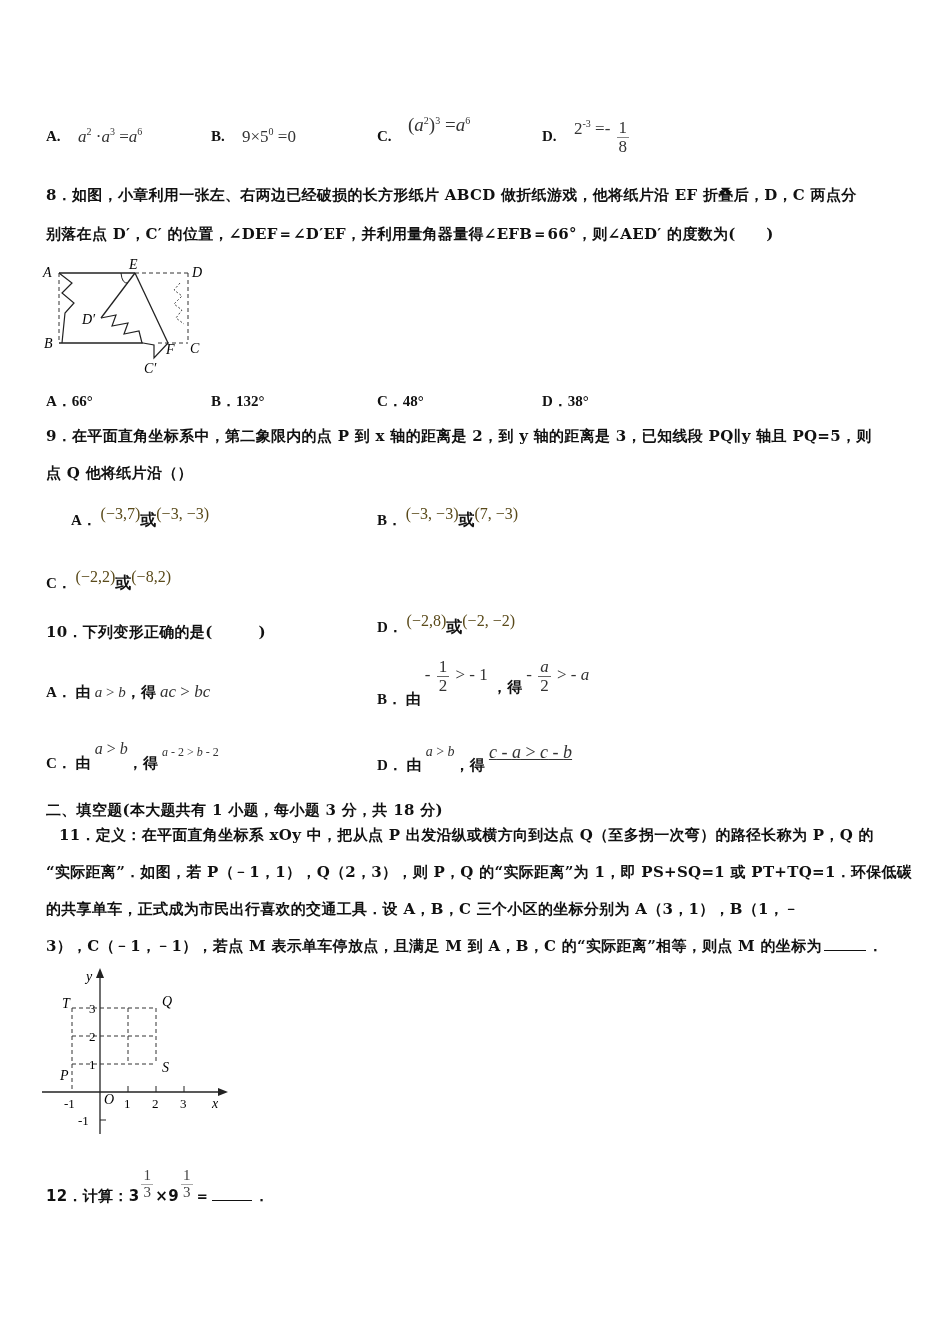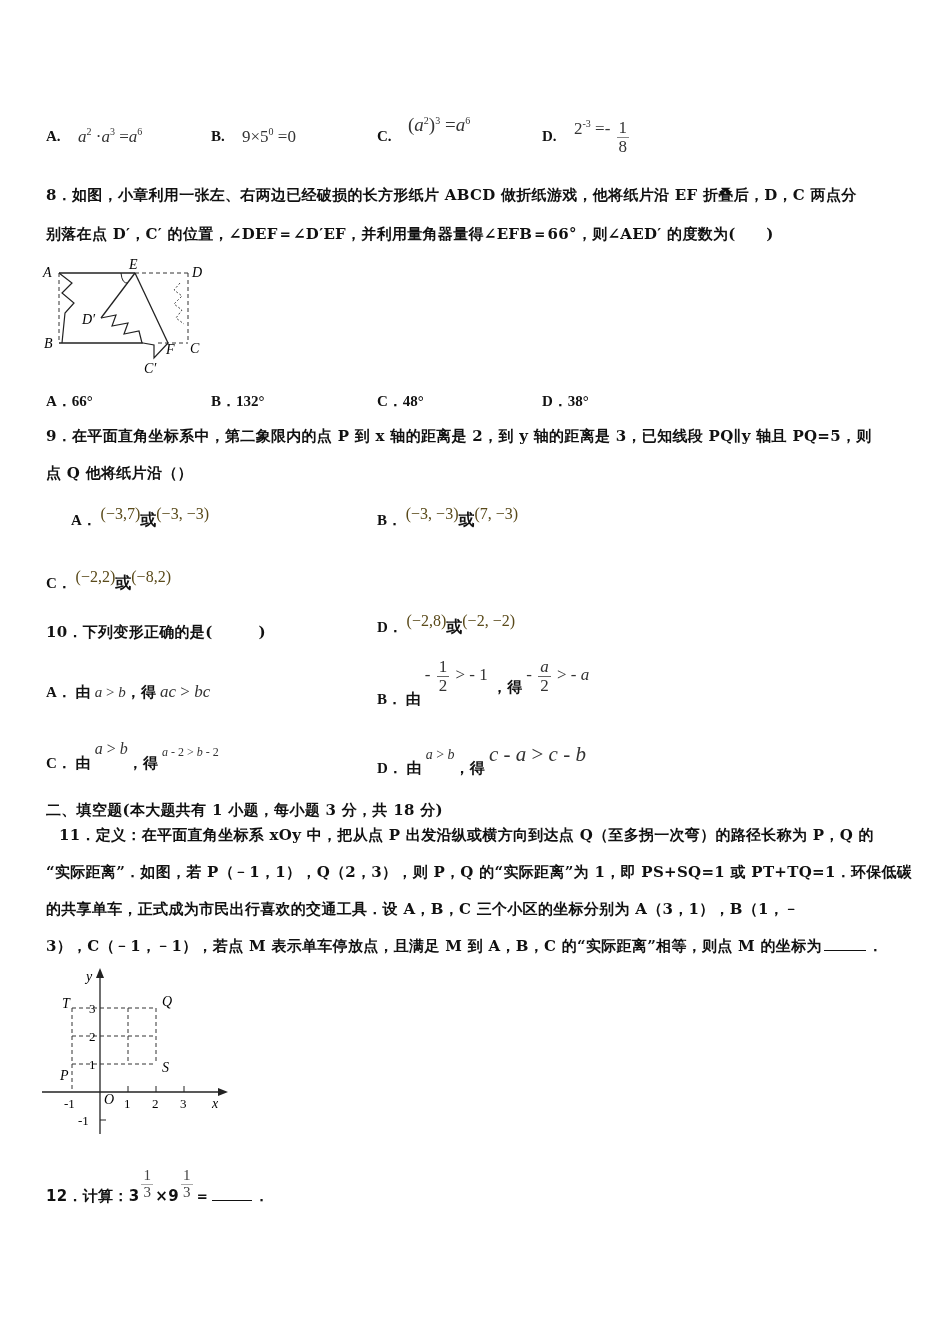--- a/index.html
+++ b/index.html
@@ -142,21 +142,21 @@
   <span>C．</span>
   <span class="txt">由</span>
   <span class="math" style="font-size:16px; position:relative; top:-14px;"><i>a</i> &gt; <i>b</i></span><span class="txt">，得</span>
   <span class="math" style="font-size:12px; position:relative; top:-12px;"><i>a</i> - 2 &gt; <i>b</i> - 2</span>
 </div>
 
 <div class="abs lbl" style="left:377px; top:754px;">
   <span>D．</span>
   <span class="txt">由</span>
   <span class="math" style="font-size:14px; position:relative; top:-14px;"><i>a</i> &gt; <i>b</i></span><span class="txt">，得</span>
-  <span class="math" style="font-size:21px; position:relative; top:-12px;"><i>c</i> - <i>a</i> &gt; <i>c</i> - <i>b</i></span>
+  <span class="math" style="font-size:18px; position:relative; top:-12px;text-decoration:underline;"><i>c</i> - <i>a</i> &gt; <i>c</i> - <i>b</i></span>
 </div>
 
 <div class="abs txt" style="left:46px; top:801px;">二、填空题(本大题共有 1 小题，每小题 3 分，共 18 分)</div>
 
 <div class="abs txt" style="left:46px; top:826px;margin-left:13px;">11．定义：在平面直角坐标系 xOy 中，把从点 P 出发沿纵或横方向到达点 Q（至多拐一次弯）的路径长称为 P，Q 的</div>
 <div class="abs txt" style="left:46px; top:863px;">“实际距离”．如图，若 P（﹣1，1），Q（2，3），则 P，Q 的“实际距离”为 1，即 PS+SQ=1 或 PT+TQ=1．环保低碳</div>
 <div class="abs txt" style="left:46px; top:900px;">的共享单车，正式成为市民出行喜欢的交通工具．设 A，B，C 三个小区的坐标分别为 A（3，1），B（1，﹣</div>
 <div class="abs txt" style="left:46px; top:937px;">
   <span>3），C（﹣1，﹣1），若点 M 表示单车停放点，且满足 M 到 A，B，C 的“实际距离”相等，则点 M 的坐标为</span><span class="blank"></span><span>．</span>
 </div>

